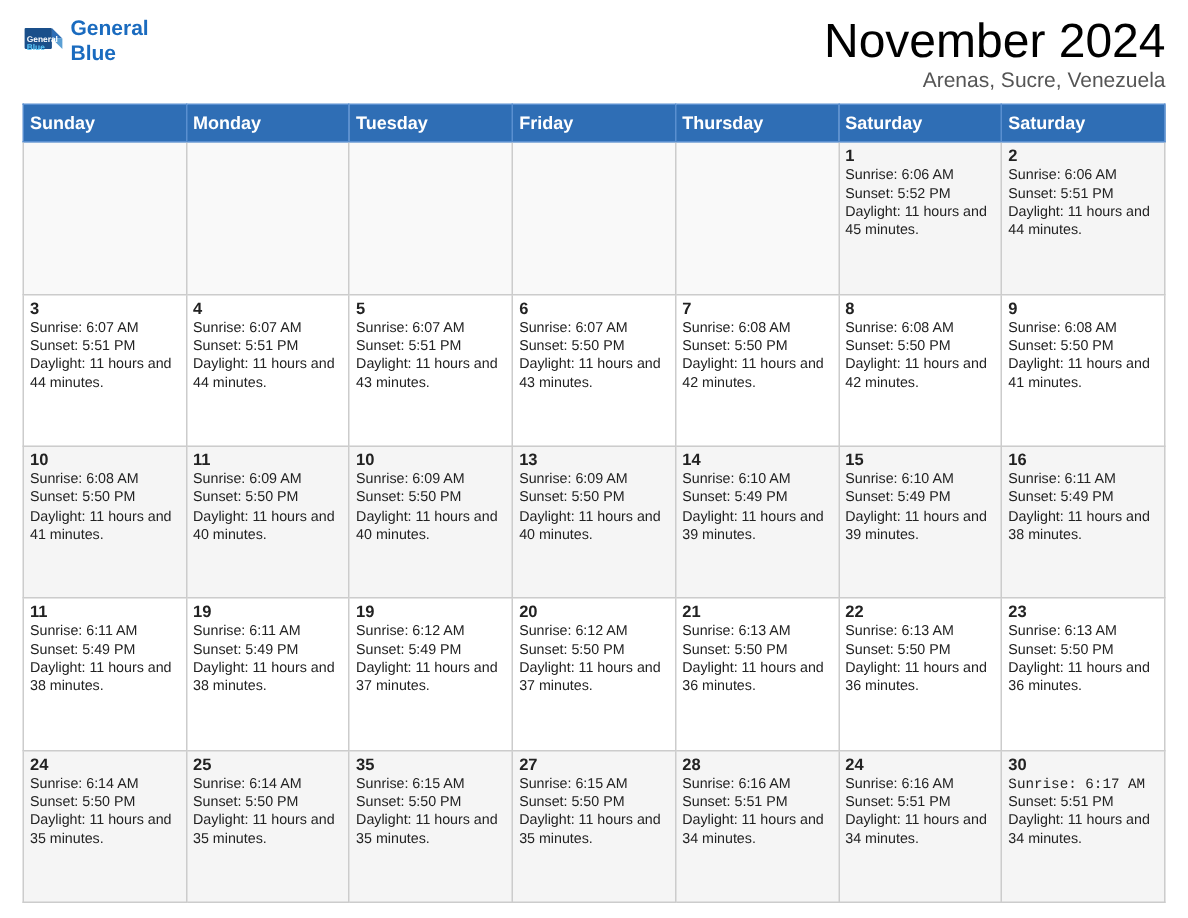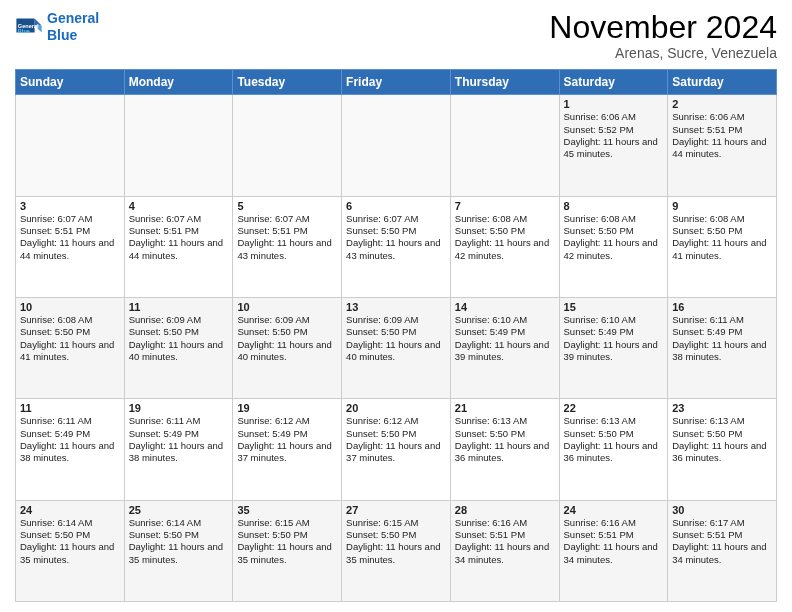--- a/index.html
+++ b/index.html
@@ -315,20 +315,20 @@
             <span style="display: block; line-height: 1.3;">Daylight: 11 hours and 34 minutes.</span>
           </td>
           <td>
             <span class="day-num">24</span>
             <span style="display: block; line-height: 1.3;">Sunrise: 6:16 AM</span>
             <span style="display: block; line-height: 1.3;">Sunset: 5:51 PM</span>
             <span style="display: block; line-height: 1.3;">Daylight: 11 hours and 34 minutes.</span>
           </td>
           <td>
             <span class="day-num">30</span>
-            <span style="display: block; line-height: 1.3;">Sunrise: 6:17 AM</span>
+            <span style="display: block; line-height: 1.3; font-family: Liberation Mono, monospace;">Sunrise: 6:17 AM</span>
             <span style="display: block; line-height: 1.3;">Sunset: 5:51 PM</span>
             <span style="display: block; line-height: 1.3;">Daylight: 11 hours and 34 minutes.</span>
           </td>
         </tr>
       </tbody>
   </table>
 </div>
 
 </body></html>

